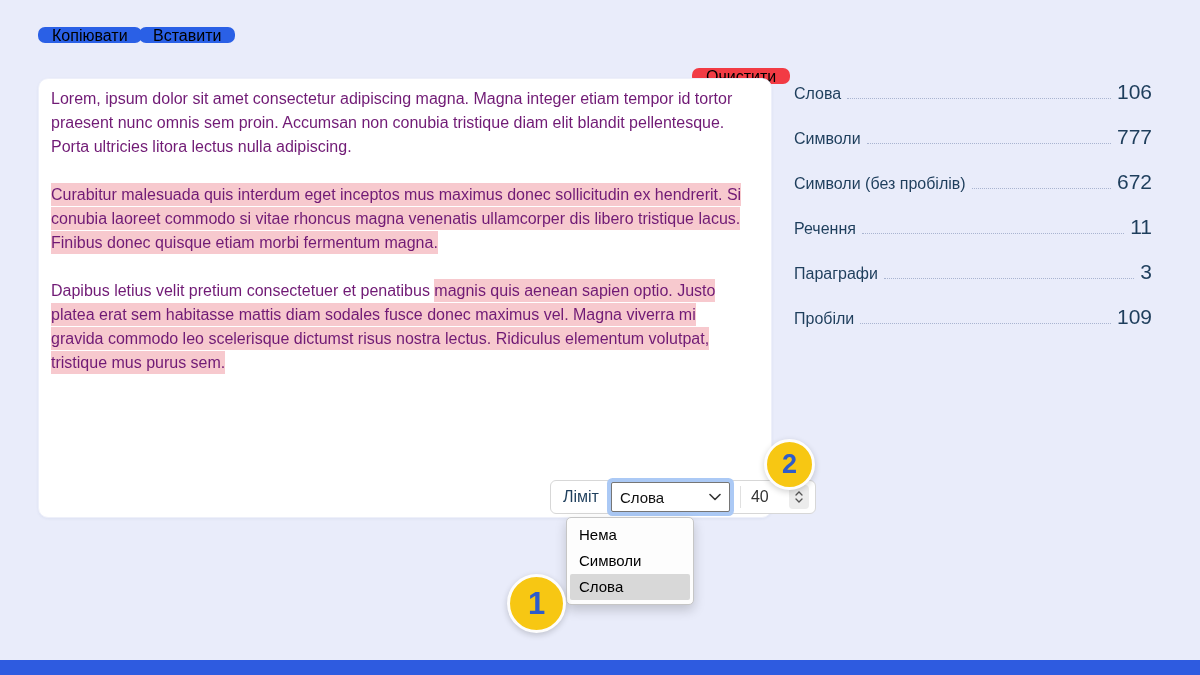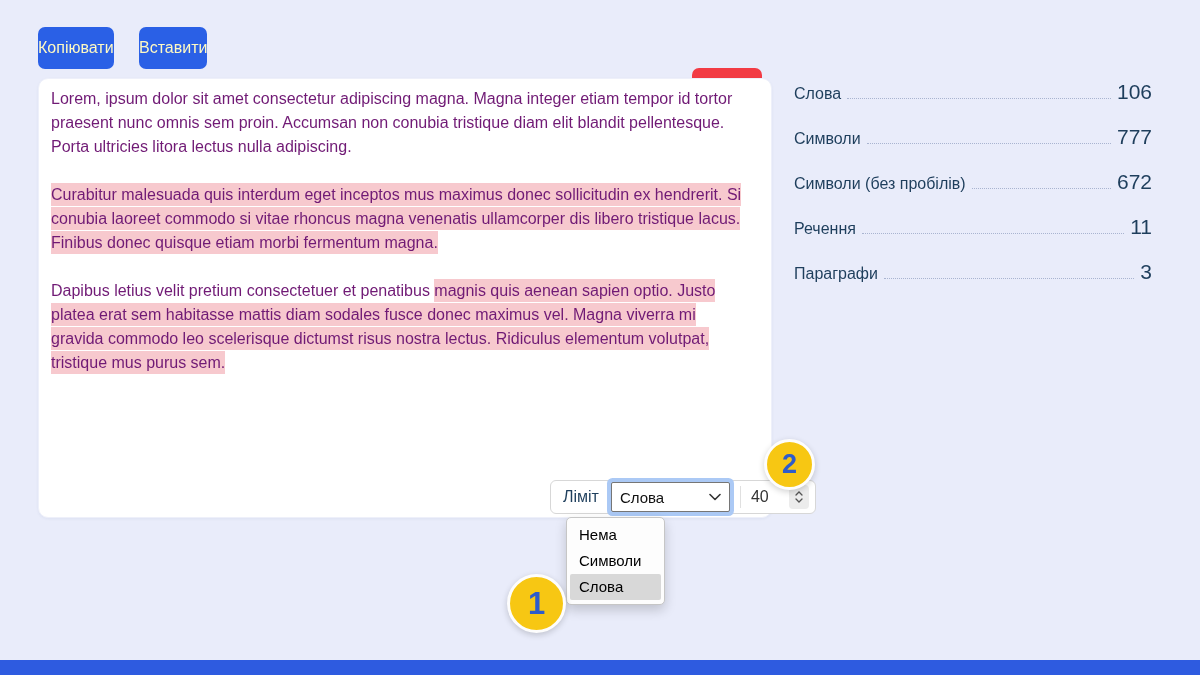--- a/index.html
+++ b/index.html
@@ -4,23 +4,23 @@
 <style>
   * { margin:0; padding:0; box-sizing:border-box; }
   html,body { width:1200px; height:675px; overflow:hidden; }
   body {
     font-family:"Liberation Sans", sans-serif;
     background:#e9ecfa;
     position:relative;
     color:#1e3e5c;
   }
   .btn {
-    position:absolute; border:none; color:#fef9c3; font-size:16px;
+    position:absolute; border:none; color:#000000; font-size:16px;
     font-family:"Liberation Sans", sans-serif;
-    border-radius:7px; padding:0 0; height:42px; cursor:pointer;
+    border-radius:7px; padding:0 14px; height:16px; cursor:pointer;
   }
   .btn-blue { background:#2a60e6; }
   .btn-red  { background:#f23b44;margin-top:40px; }
   #copy-btn  { left:38px;  top:27px; }
   #paste-btn { left:139px; top:27px; }
   #clear-btn { left:692px; top:28px; }
 
   .card {
     position:absolute; left:38px; top:78px; width:734px; height:440px;
     background:#ffffff; border-radius:10px;
@@ -59,21 +59,21 @@
   }
   .limit-sep { width:1px; height:22px; background:#e0e0e0; margin-right:10px; }
   .limit-value { font-size:16px; color:#333; width:34px; }
   .spinner {
     width:20px; height:24px; background:#ececec; border-radius:4px;
     display:flex; flex-direction:column; align-items:center; justify-content:center;
     gap:2px; cursor:pointer; margin-left:4px;
   }
 
   .dropdown {
-    position:absolute; left:566px; top:517px; width:99px; z-index:20;
+    position:absolute; left:566px; top:517px; width:128px; z-index:20;
     background:#fdfdfd; border:1px solid #c6c6c6; border-radius:5px;
     box-shadow:0 5px 12px rgba(0,0,0,.18);
     padding:4px 3px;
   }
   .dropdown .option {
     font-size:15px; color:#000; padding:4px 9px; height:26px;
     line-height:18px; border-radius:2px; cursor:pointer;
   }
   .dropdown .option.selected { background:#d8d8d8; }
 
@@ -124,20 +124,25 @@
   <div class="stat-row">
     <span class="stat-label">Речення</span>
     <span class="stat-leader"></span>
     <span class="stat-value">11</span>
   </div>
   <div class="stat-row">
     <span class="stat-label">Параграфи</span>
     <span class="stat-leader"></span>
     <span class="stat-value">3</span>
   </div>
+  <div class="stat-row">
+    <span class="stat-label">Пробіли</span>
+    <span class="stat-leader"></span>
+    <span class="stat-value">109</span>
+  </div>
 </div>
 
 <div class="limit-group">
   <span class="limit-label">Ліміт</span>
   <div class="limit-select">
     <span>Слова</span>
     <span style="display:flex;">
       <svg width="12" height="8" viewBox="0 0 12 8">
           <polyline points="1,1.5 6,6.5 11,1.5" fill="none" stroke="#333" stroke-width="1.6" stroke-linecap="round" stroke-linejoin="round"></polyline>
         </svg>

